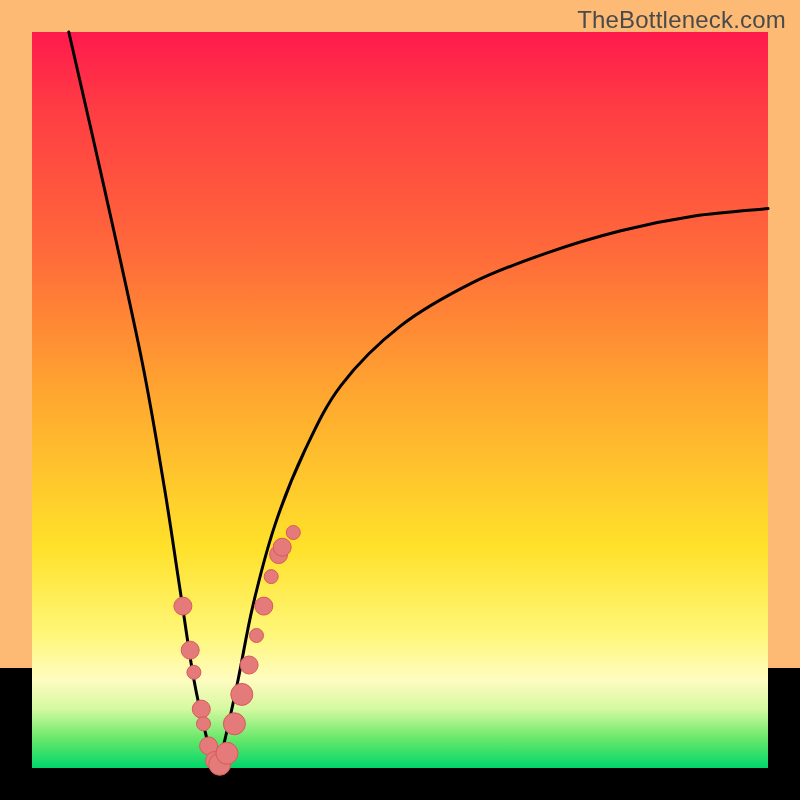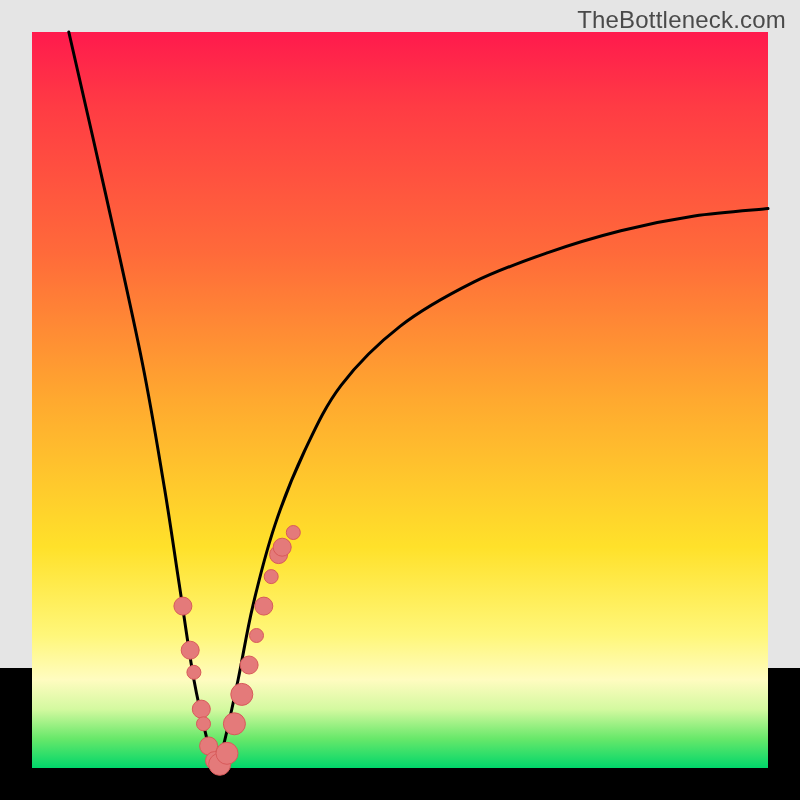--- a/index.html
+++ b/index.html
@@ -10,21 +10,21 @@
     overflow: hidden;
     background: #000;
     font-family: Arial, Helvetica, sans-serif;
   }
   .frame {
     position: absolute;
     left: 0;
     top: 0;
     width: 800px;
     height: 668px;
-    background: #e5e5e5;
+    background: #fdba74;
     text-align: center;
   }
   .plot {
     position: absolute;
     left: 32px;
     top: 32px;
     width: 736px;
     height: 736px;
     
     background: linear-gradient(

